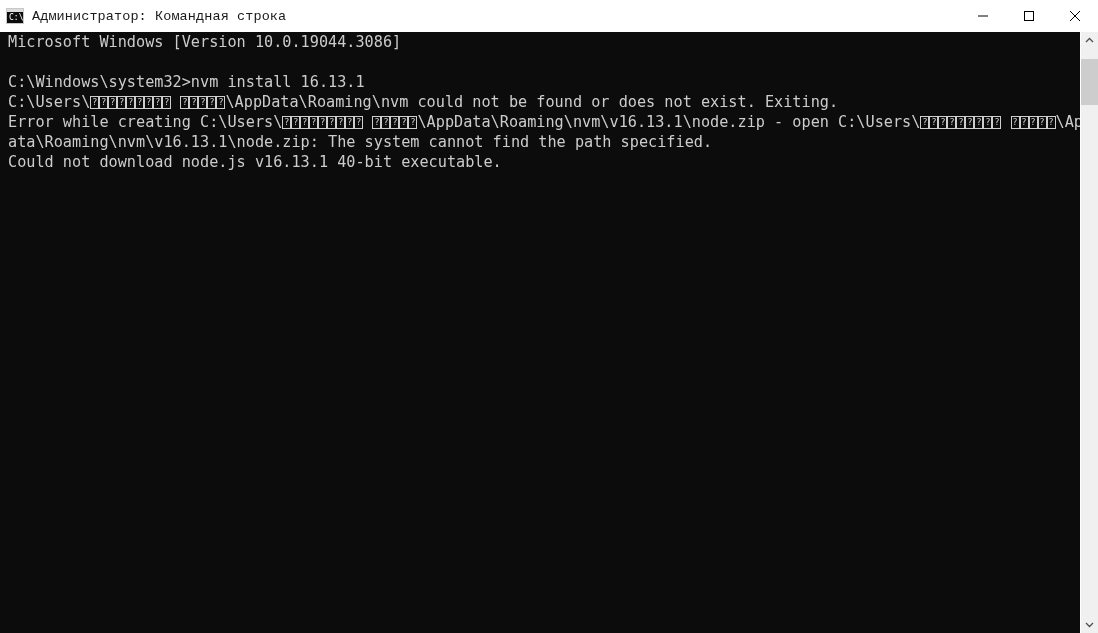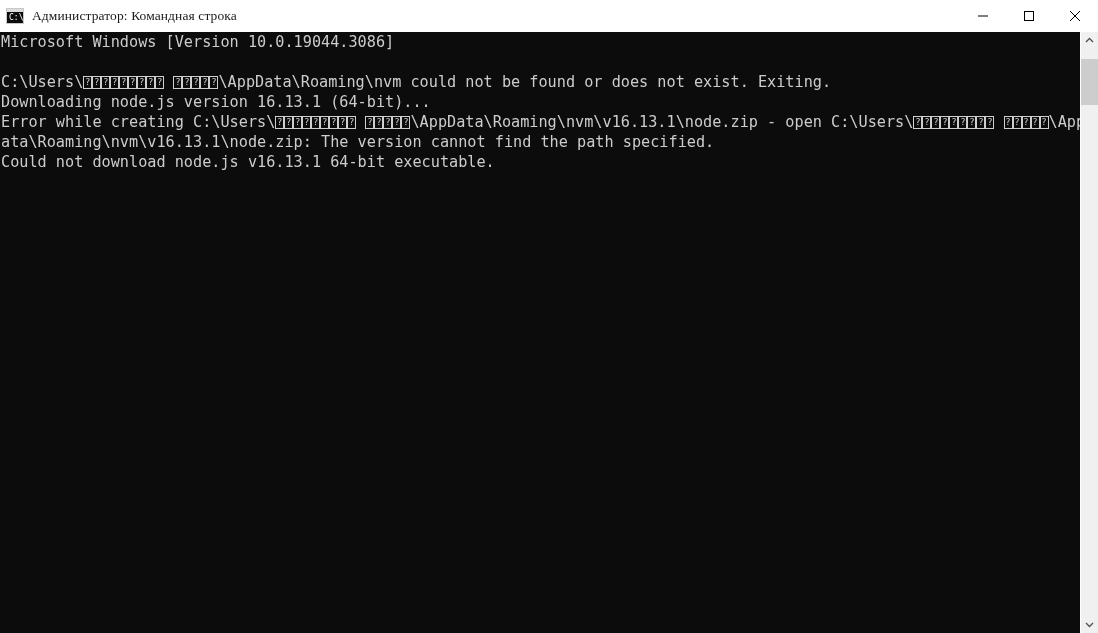--- a/index.html
+++ b/index.html
@@ -36,21 +36,21 @@
   }
   .title-icon {
     width: 18px;
     height: 16px;
     margin-left: 6px;
     margin-right: 8px;
     flex: 0 0 auto;
     position: relative;
   }
   .title-text {
-    font-family: Liberation Serif, serif;
+    font-family: Liberation Mono, monospace;
     font-size: 13.5px;
     color: #1a1a1a;
     letter-spacing: 0.1px;
     white-space: nowrap;
   }
   .win-controls {
     position: absolute;
     right: 0;
     top: 0;
     height: 32px;
@@ -80,21 +80,21 @@
     position: relative;
   }
   .line {
     font-family: "DejaVu Sans Mono", monospace;
     font-size: 15.2px;
     line-height: 20px;
     height: 20px;
     color: #cccccc;
     white-space: pre;
     letter-spacing: 0px;
-    padding-left: 1px;
+    padding-left: 8px;
   }
   .line.blank { color: transparent; }
   .cursor {
     display: inline-block;
     width: 9px;
     height: 3px;
     background: #cccccc;
     vertical-align: baseline;
     margin-left: 0px;
     position: relative;
@@ -184,25 +184,25 @@
         </svg>
       </div>
     </div>
   </div>
 
   <div class="console-area">
 
     <div class="console" id="console-output">
         <div class="line">Microsoft Windows [Version 10.0.19044.3086]</div>
         <div class="line blank"></div>
+        <div class="line">C:\Windows\system32&gt;nvm install 16.13.1</div>
         <div class="line">C:\Users\<span class="tofu">?</span><span class="tofu">?</span><span class="tofu">?</span><span class="tofu">?</span><span class="tofu">?</span><span class="tofu">?</span><span class="tofu">?</span><span class="tofu">?</span><span class="tofu">?</span> <span class="tofu">?</span><span class="tofu">?</span><span class="tofu">?</span><span class="tofu">?</span><span class="tofu">?</span>\AppData\Roaming\nvm could not be found or does not exist. Exiting.</div>
-        <div class="line">Downloading node.js version 16.13.1 (64-bit)...</div>
         <div class="line">Error while creating C:\Users\<span class="tofu">?</span><span class="tofu">?</span><span class="tofu">?</span><span class="tofu">?</span><span class="tofu">?</span><span class="tofu">?</span><span class="tofu">?</span><span class="tofu">?</span><span class="tofu">?</span> <span class="tofu">?</span><span class="tofu">?</span><span class="tofu">?</span><span class="tofu">?</span><span class="tofu">?</span>\AppData\Roaming\nvm\v16.13.1\node.zip - open C:\Users\<span class="tofu">?</span><span class="tofu">?</span><span class="tofu">?</span><span class="tofu">?</span><span class="tofu">?</span><span class="tofu">?</span><span class="tofu">?</span><span class="tofu">?</span><span class="tofu">?</span> <span class="tofu">?</span><span class="tofu">?</span><span class="tofu">?</span><span class="tofu">?</span><span class="tofu">?</span>\AppD</div>
-        <div class="line">ata\Roaming\nvm\v16.13.1\node.zip: The version cannot find the path specified.</div>
-        <div class="line">Could not download node.js v16.13.1 64-bit executable.</div>
+        <div class="line">ata\Roaming\nvm\v16.13.1\node.zip: The system cannot find the path specified.</div>
+        <div class="line">Could not download node.js v16.13.1 40-bit executable.</div>
         <div class="line blank"></div>
       </div>
 
     <div class="scrollbar">
       <div class="sb-btn">
         <svg width="9" height="9" viewBox="0 0 9 9">
           <polyline points="1,6 4.5,2.5 8,6" fill="none" stroke="#505050" stroke-width="1.3"></polyline>
         </svg>
       </div>
       <div class="sb-track">

